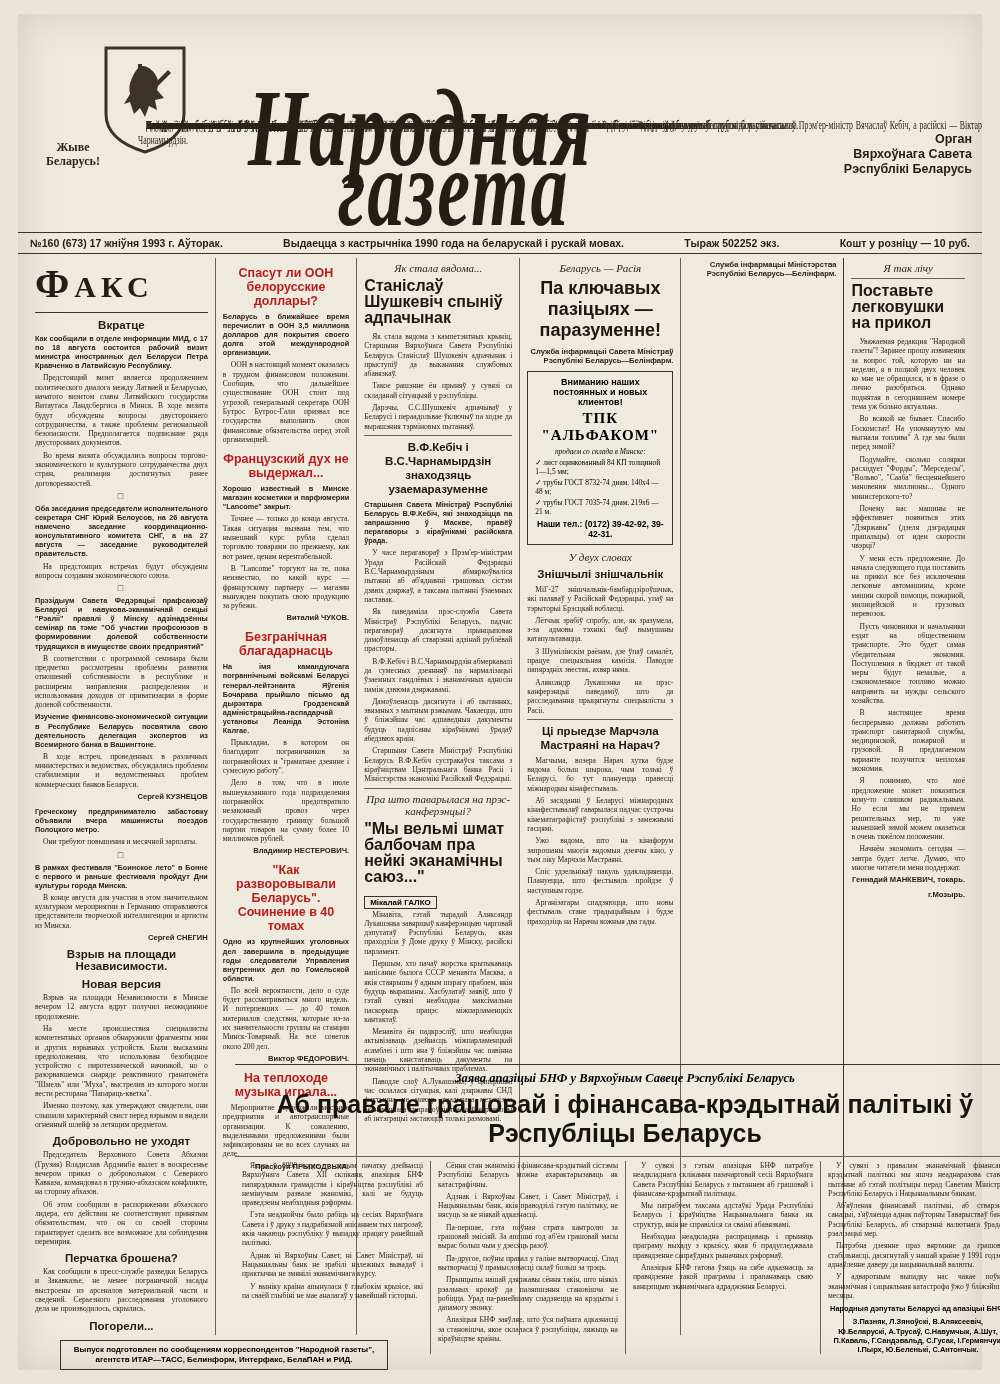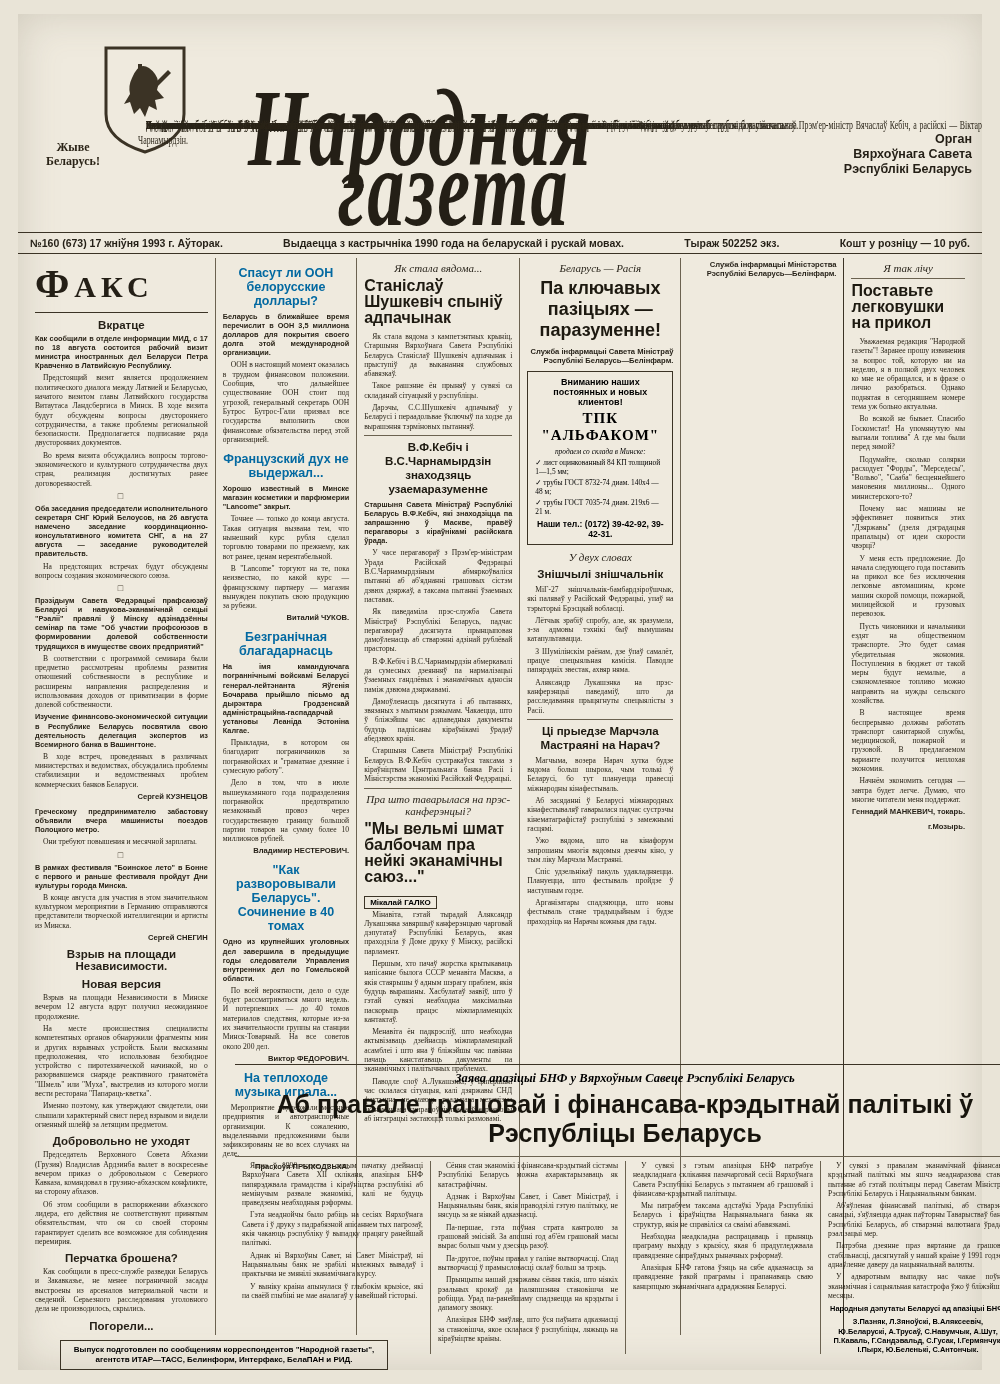--- a/index.html
+++ b/index.html
@@ -29,21 +29,21 @@
   .c2{width:128px;border-left:1px solid #6b6250;}
   .c3{width:150px;border-left:1px solid #6b6250;}
   .c4{width:148px;border-left:1px solid #6b6250;}
   .c5{width:150px;border-left:1px solid #6b6250;}
   .c6{width:115px;border-left:1.6px solid #3b3325;}
 
   .faks{font-family:"Liberation Serif",serif;font-weight:bold;font-size:30px;letter-spacing:5px;color:#241f16;margin:2px 0 4px 0;}
   .faks .big{font-size:40px;}
 
   h3.sec{font-family:"Liberation Sans",sans-serif;font-size:11.5px;font-weight:bold;text-align:center;margin:6px 0 3px 0;color:#241f16;}
-  h3.sec2{font-family:"Liberation Sans",sans-serif;font-size:12.5px;font-weight:bold;text-align:center;margin:8px 0 4px 0;color:#0369a1;line-height:14px;}
+  h3.sec2{font-family:"Liberation Sans",sans-serif;font-size:12.5px;font-weight:bold;text-align:center;margin:8px 0 4px 0;color:#b91c1c;line-height:14px;}
   p.b{font-family:"Liberation Sans",sans-serif;font-size:7.3px;line-height:9.1px;text-align:justify;margin:0 0 3px 0;color:#2a2418;font-weight:bold;}
   p.t{font-size:7.6px;line-height:9.3px;text-align:justify;margin:0 0 3px 0;color:#2a2418;text-indent:8px;}
   p.t2{font-size:7.9px;line-height:9.8px;text-align:justify;margin:0 0 3px 0;color:#2a2418;text-indent:8px;}
   .sign{font-family:"Liberation Sans",sans-serif;font-size:7.6px;font-weight:bold;text-align:right;margin:2px 0 6px 0;color:#241f16;}
   .dot{text-align:center;font-size:9px;color:#4b4335;margin:3px 0;letter-spacing:2px;}
   .kicker{font-family:"Liberation Serif",serif;font-style:italic;font-size:11px;text-align:center;color:#241f16;margin:4px 0 2px 0;}
 
   .hl{font-family:"Liberation Sans",sans-serif;font-weight:bold;font-size:18px;line-height:21px;text-align:center;color:#1d1910;margin:4px 0 6px 0;}
   .hl-b{font-family:Liberation Sans, sans-serif;font-weight:bold;font-size:16px;line-height:16px;text-align:left;color:#1d1910;margin:4px 0 6px 0;}
   .hl-m{font-family:"Liberation Sans",sans-serif;font-weight:bold;font-size:11.5px;line-height:14px;text-align:center;color:#1d1910;margin:4px 0 4px 0;}
@@ -247,20 +247,21 @@
       <div class="kicker">Я так лічу</div>
       <div class="hr-thin"></div>
       <div class="hl-b">Поставьте легковушки на прикол</div>
       <p class="t">Уважаемая редакция "Народной газеты"! Заранее прошу извинения за вопрос той, которую ни на неделю, я в полной двух человек ко мне не обращался, и в фразе о лично разобраться. Однако поднятая в сегодняшнем номере тема уж больно актуальна.</p>
       <p class="t">Во всякой не бывает. Спасибо Госкомстат! На упомянутую мы выгнали топлива" А где мы были перед зимой?</p>
       <p class="t">Подумайте, сколько солярки расходует "Форды", "Мерседесы", "Вольво", "Сааба" бесценнейшего мановения миллионы... Одного министерского-то?</p>
       <p class="t">Почему нас машины не эффективнет появиться этих "Дзяржавы" (дзеля дэградацыя прапальцы) от идеи скорости чвэрці?</p>
       <p class="t">У меня есть предложение. До начала следующего года поставить на прикол все без исключения легковые автомашины, кроме машин скорой помощи, пожарной, милицейской и грузовых перевозок.</p>
       <p class="t">Пусть чиновники и начальники ездят на общественном транспорте. Это будет самая убедительная экономия. Поступления в бюджет от такой меры будут немалые, а сэкономленное топливо можно направить на нужды сельского хозяйства.</p>
       <p class="t">В настоящее время беспрерывно должны работать транспорт санитарной службы, медицинской, пожарной и грузовой. В предлагаемом варианте получится неплохая экономия.</p>
+      <p class="t">Я понимаю, что моё предложение может показаться кому-то слишком радикальным. Но если мы не примем решительных мер, то уже нынешней зимой можем оказаться в очень тяжёлом положении.</p>
       <p class="t">Начнём экономить сегодня — завтра будет легче. Думаю, что многие читатели меня поддержат.</p>
       <div class="sign">Геннадий МАНКЕВИЧ, токарь.</div>
       <div class="sign">г.Мозырь.</div>
     </div>
   </div>
 
   <div class="wide" style="position:absolute;left:200px;top:1045px;width:780px;">
     <div class="hr-thick"></div>
     <div class="zayava">Заява апазіцыі БНФ у Вярхоўным Савеце Рэспублікі Беларусь</div>
     <div class="bigtitle">Аб правале грашовай і фінансава-крэдытнай палітыкі ў Рэспубліцы Беларусь</div>

